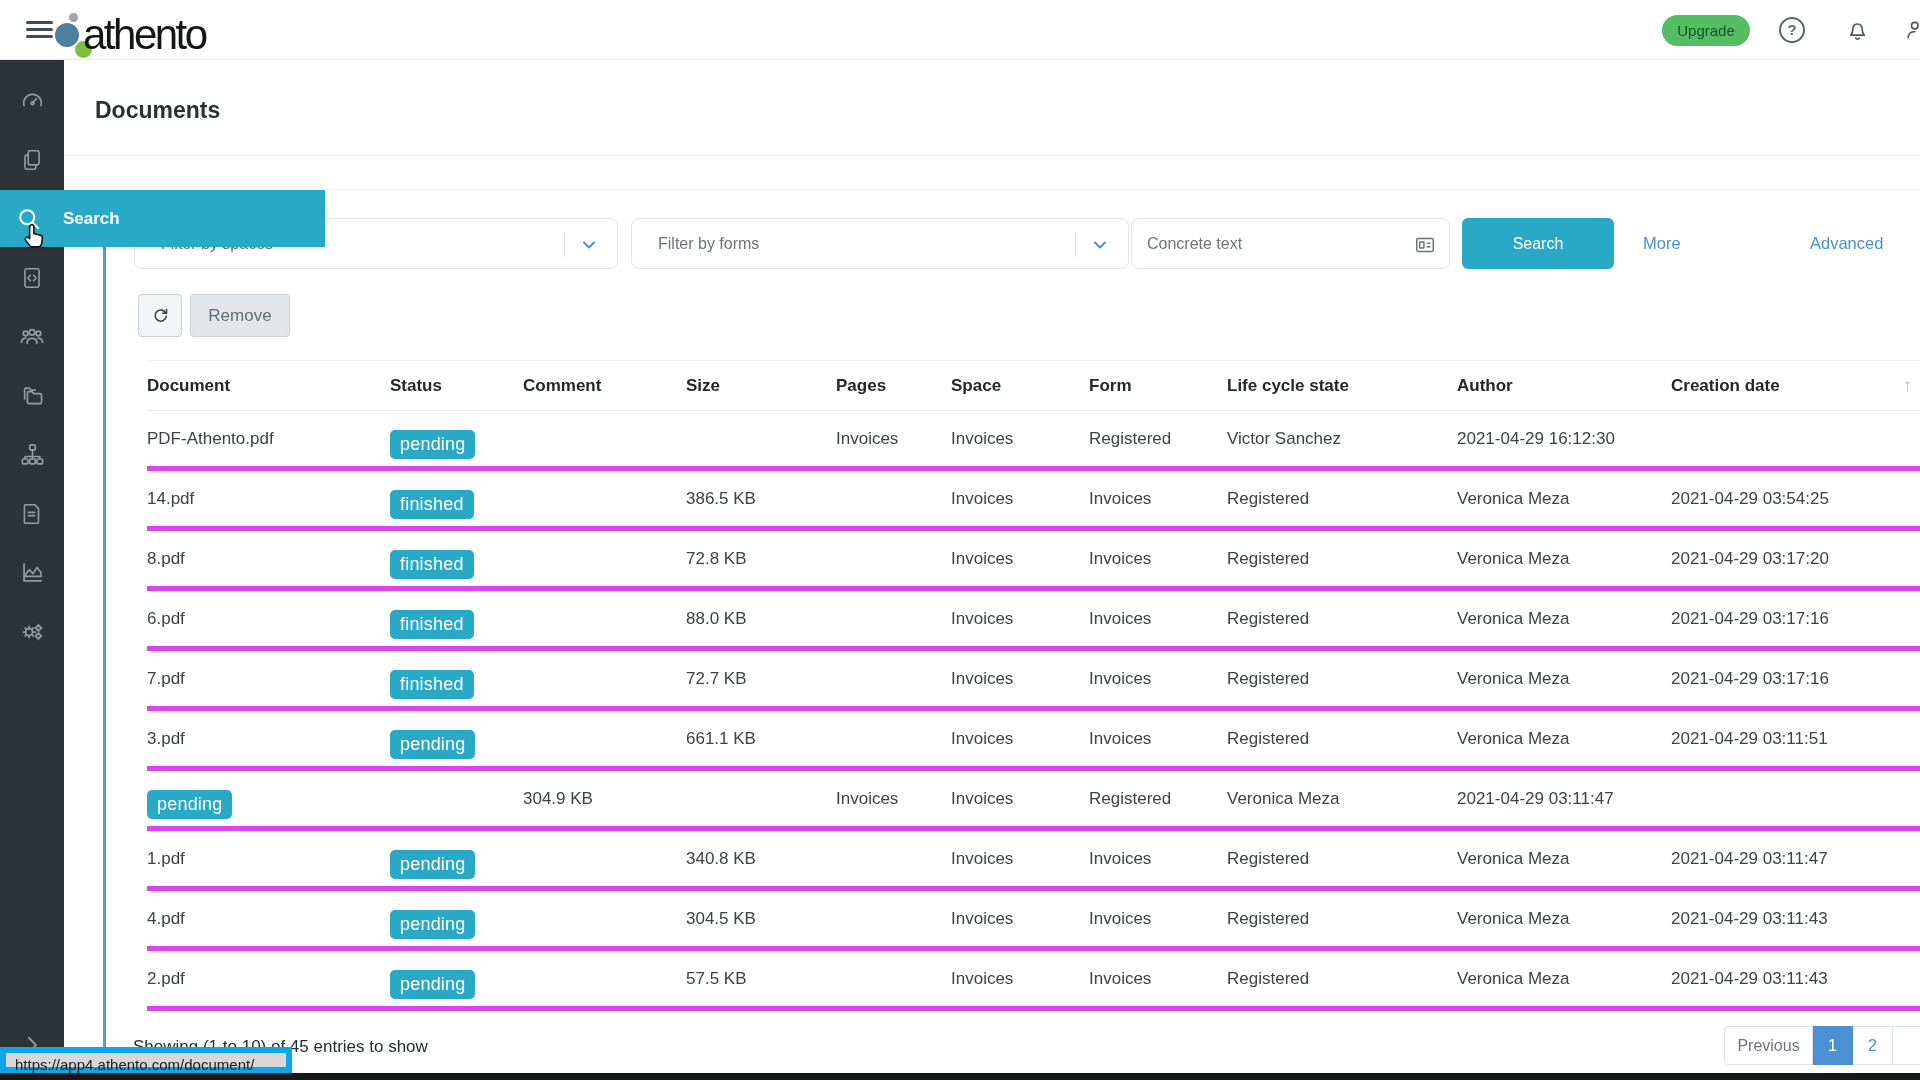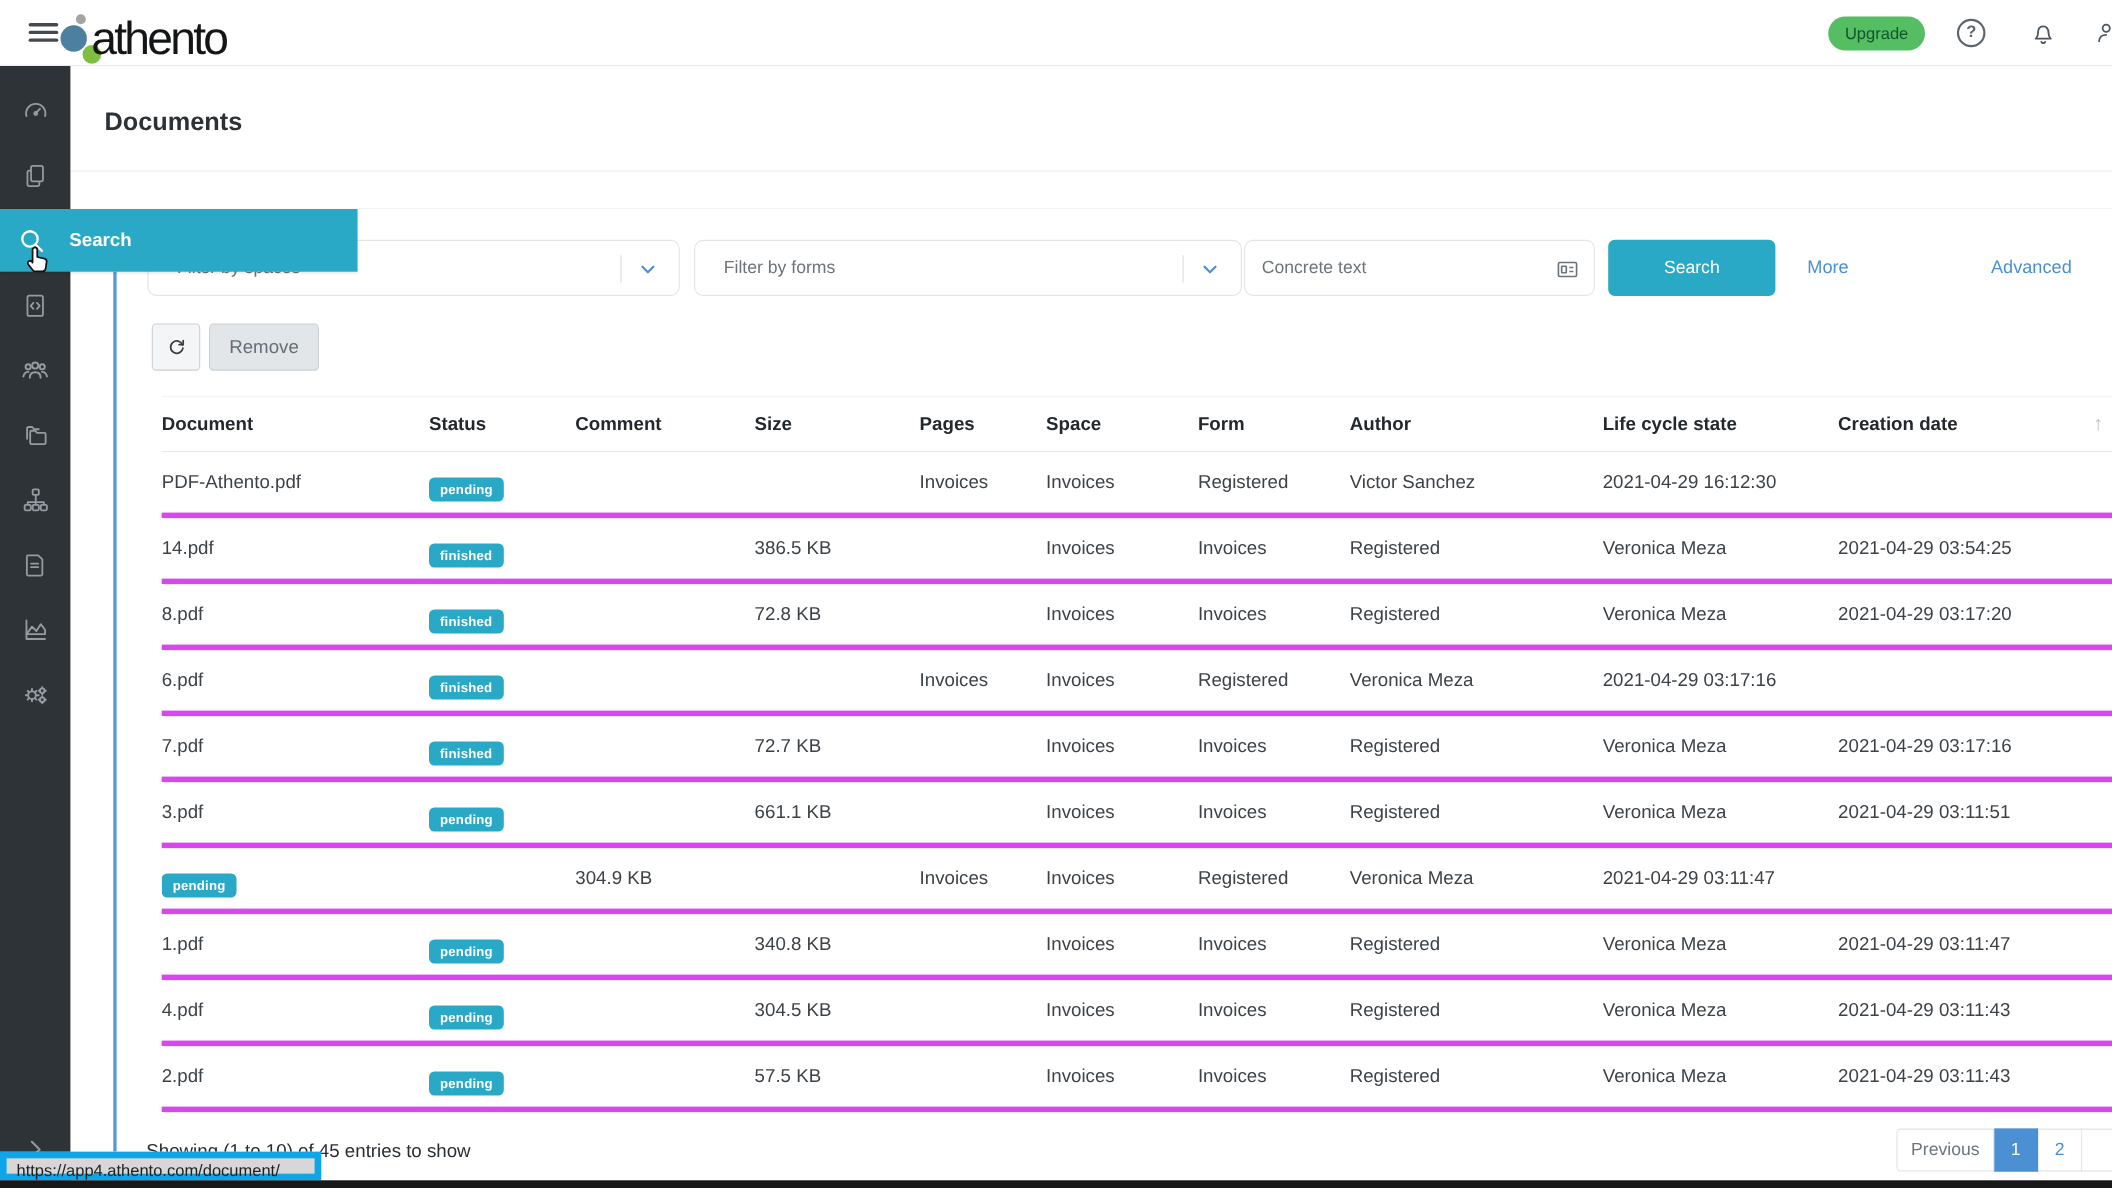--- a/index.html
+++ b/index.html
@@ -74,21 +74,21 @@
 
   
   .grid-cols { display:grid; grid-template-columns:243px 133px 163px 150px 115px 138px 138px 230px 214px 249px; }
   .thead { position:absolute; left:147px; top:360px; width:1773px; height:51px;
            border-top:1px solid #f2f3f4; border-bottom:1px solid #e8eaec; }
   .thead .hcell { display:flex; align-items:center; font-size:17px; font-weight:700; color:#23282d; cursor:pointer; }
   .sort-arrow { position:absolute; right:8px; top:14px; color:#b8bec3; font-size:18px; cursor:pointer; }
   .tbody { position:absolute; left:147px; top:411px; width:1773px; }
   .row { height:60px; border-bottom:5px solid #d946ef; cursor:pointer; }
   .cell { display:flex; align-items:center; font-size:17px; color:#3c4247; overflow:hidden; white-space:nowrap; }
-  .badge { background:#2aa9c6; color:#fff; font-size:12px; font-weight:700; padding:4px 10px;
+  .badge { background:#2aa9c6; color:#fff; font-size:18px; font-weight:400; padding:4px 10px;
            border-radius:5px; letter-spacing:.2px;margin-top:12px; }
 
   
   .showing { position:absolute; left:133px; top:1037px; font-size:17px; color:#272c31; z-index:6; }
   .pagination { position:absolute; left:1724px; top:1026px; height:39px; display:flex; z-index:6; }
   .pg { height:39px; display:flex; align-items:center; justify-content:center;
         border:1px solid #dee2e6; border-left:none; background:#fff; font-size:16px; cursor:pointer; }
   .pg-prev { width:89px; border-left:1px solid #dee2e6; border-radius:4px 0 0 4px; color:#6c757d; }
   .pg-num { width:40px; color:#4a90d2; }
   .pg-active { background:#4a90d2; color:#fff; border-color:#4a90d2; }
@@ -260,22 +260,22 @@
   <button class="btn-remove">Remove</button>
 
   <div class="thead grid-cols">
     <div class="hcell">Document</div>
     <div class="hcell">Status</div>
     <div class="hcell">Comment</div>
     <div class="hcell">Size</div>
     <div class="hcell">Pages</div>
     <div class="hcell">Space</div>
     <div class="hcell">Form</div>
+    <div class="hcell">Life cycle state</div>
     <div class="hcell">Author</div>
-    <div class="hcell">Life cycle state</div>
     <div class="hcell">Creation date</div>
     <span class="sort-arrow">↑</span>
   </div>
 
   <div class="tbody" id="rows">
       <div class="row grid-cols">
       <div class="cell">PDF-Athento.pdf</div>
       <div class="cell">
         <span class="badge">pending</span>
       </div>
@@ -314,20 +314,21 @@
       <div class="cell">Registered</div>
       <div class="cell">Veronica Meza</div>
       <div class="cell">2021-04-29 03:17:20</div>
     </div>
       <div class="row grid-cols">
       <div class="cell">6.pdf</div>
       <div class="cell">
         <span class="badge">finished</span>
       </div>
       <div class="cell"></div>
+      <div class="cell">88.0 KB</div>
       <div class="cell"></div>
       <div class="cell">Invoices</div>
       <div class="cell">Invoices</div>
       <div class="cell">Registered</div>
       <div class="cell">Veronica Meza</div>
       <div class="cell">2021-04-29 03:17:16</div>
     </div>
       <div class="row grid-cols">
       <div class="cell">7.pdf</div>
       <div class="cell">

